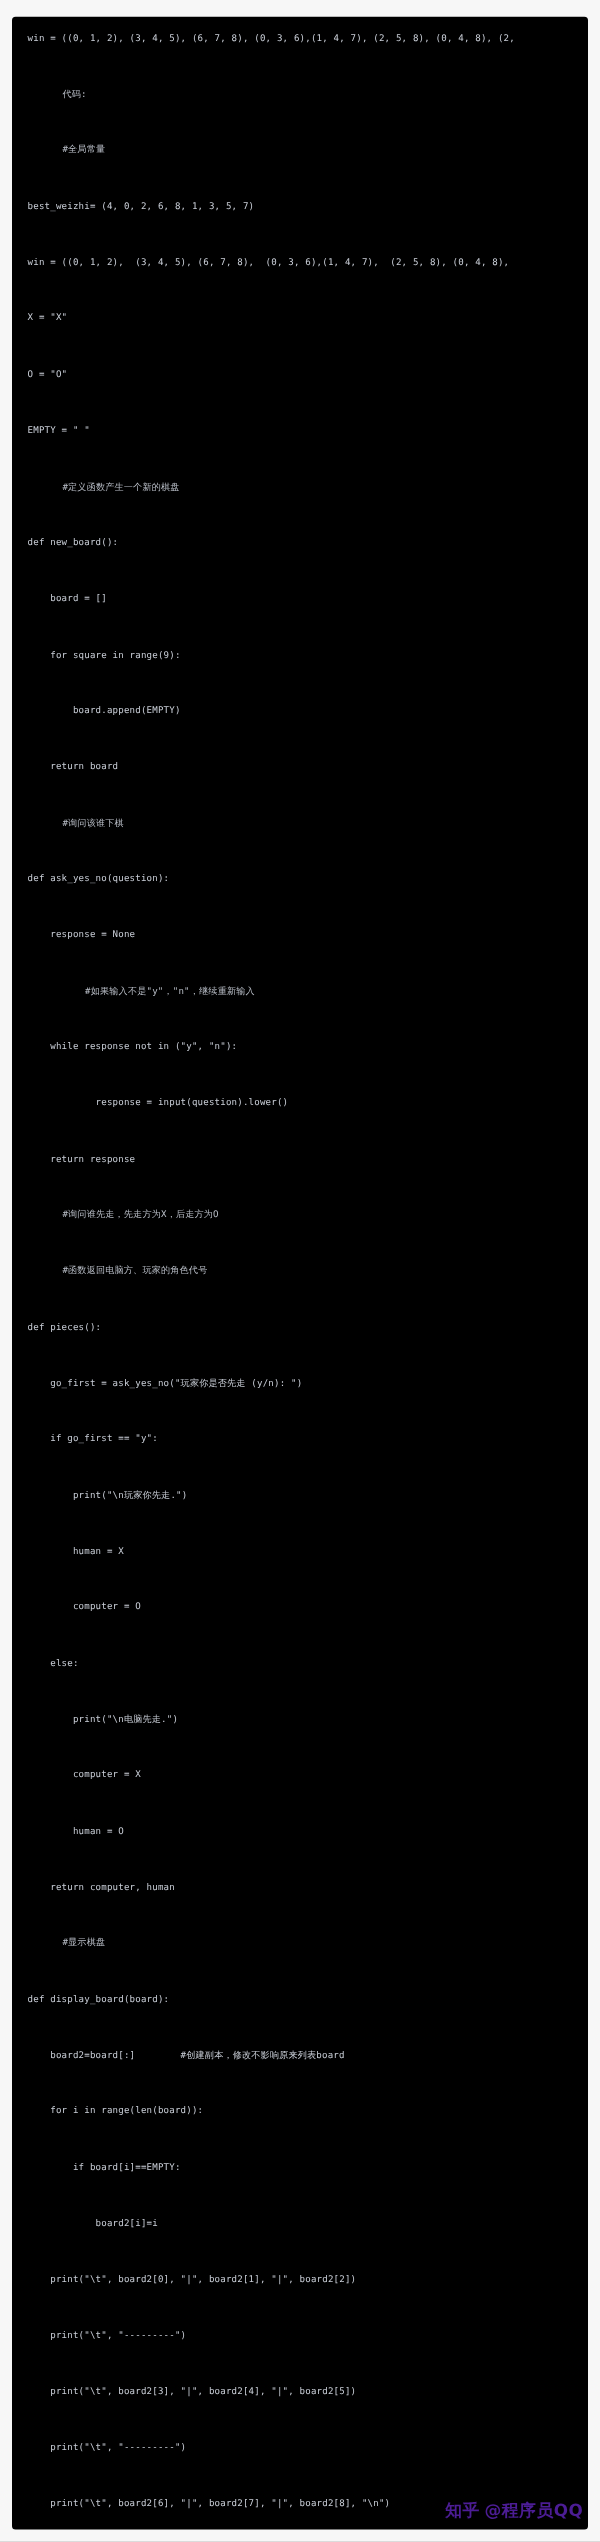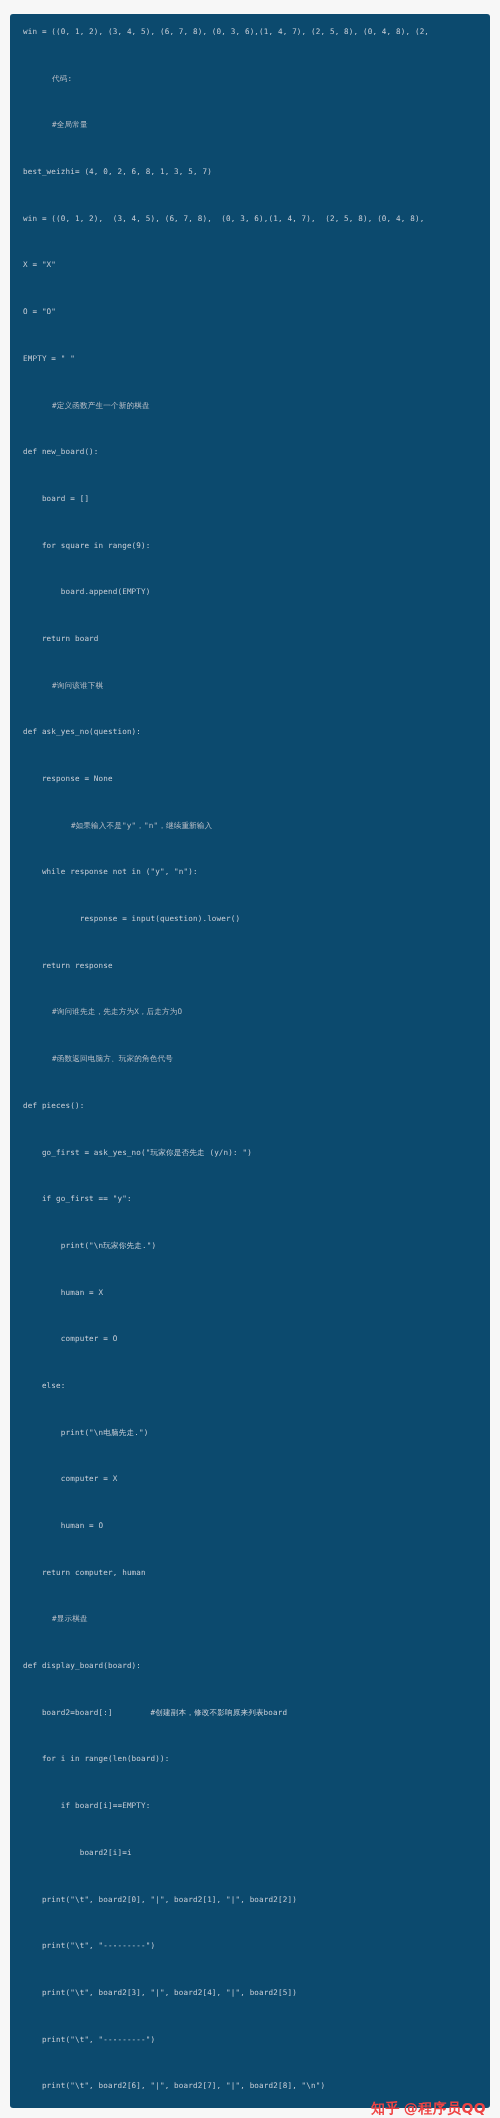--- a/index.html
+++ b/index.html
@@ -19,21 +19,21 @@
     background: #f7f7f7;
     overflow: hidden;
     box-sizing: border-box;
   }
   .code-block {
     position: absolute;
     left: 10px;
     top: 14px;
     width: 480px;
     height: 2094px;
-    background: #0c4a6e;
+    background: #000000;
     border-radius: 3px;
     box-sizing: border-box;
     padding: 6px 0 6px 0;
     overflow: hidden;
   }
   .code-lines {
     display: block;
     white-space: pre;
     color: #c8cdd6;
     font-family: "DejaVu Sans Mono", "Liberation Mono", monospace;
@@ -50,22 +50,22 @@
     color: #c9ced7;
     overflow: hidden;
   }
   .code-line.cmt {
     color: #b9bec7;
     padding-left: 42px;
   }
   .watermark {
     position: absolute;
     right: 14px;
-    bottom: 0;
-    color: #ef4444;
+    bottom: 16px;
+    color: #4c1d95;
     font-family: "DejaVu Sans", sans-serif;
     font-size: 14px;
     font-weight: bold;
     letter-spacing: 0.4px;
     white-space: nowrap;
   }
   .watermark .wm-logo { margin-right: 4px; }
 </style>
 </head>
 <body>

